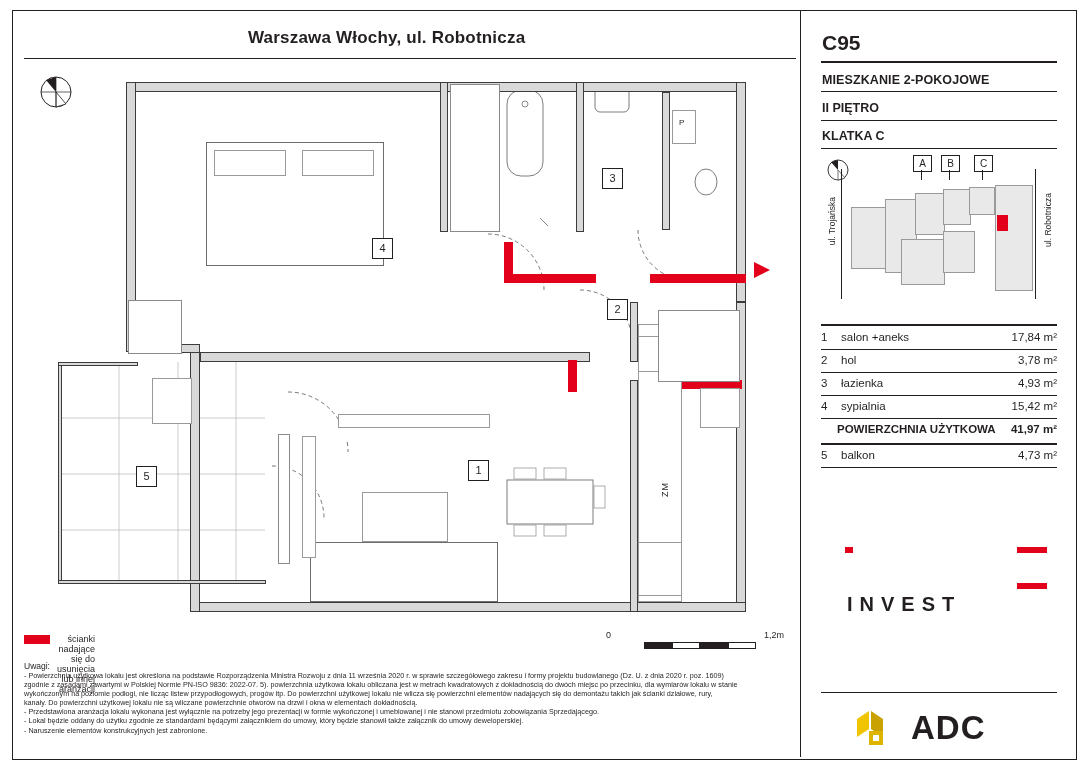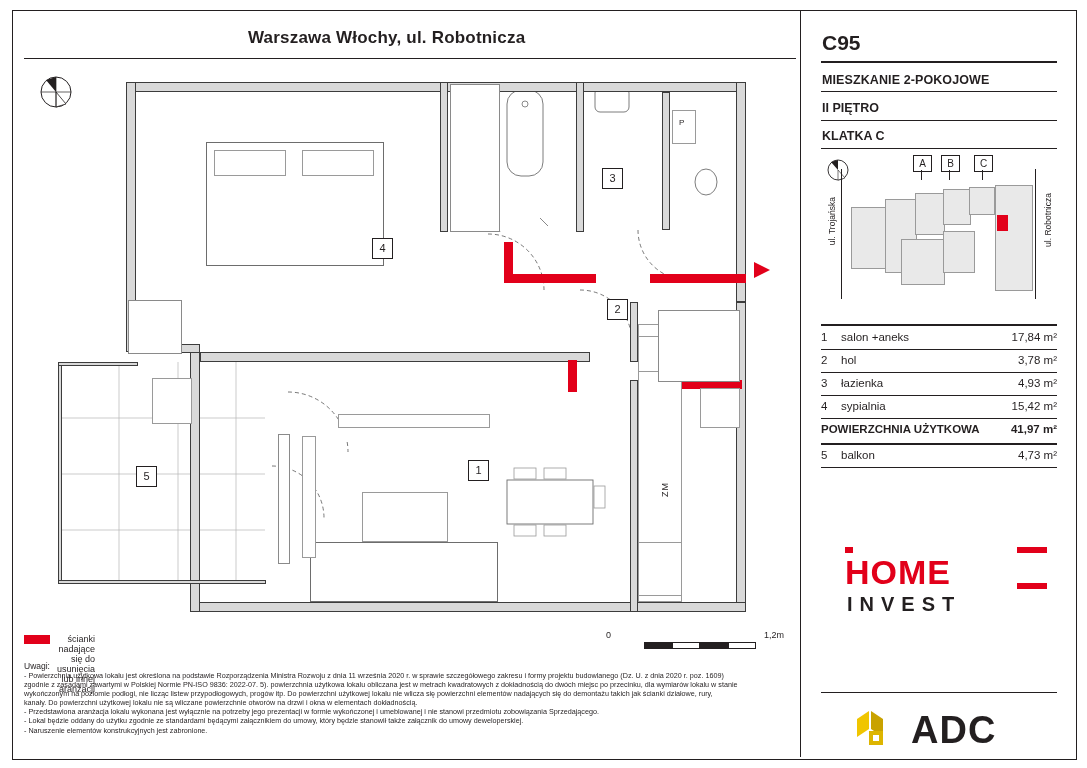--- a/index.html
+++ b/index.html
@@ -53,35 +53,35 @@
   .kp-blk{position:absolute;background:#e9e9e9;border:.8px solid #9a9a9a;}
   .kp-hi{position:absolute;background:#e2001a;}
 
   .r-line.l5{top:313px;height:1.6px;}
   
   .tbl{position:absolute;left:20px;top:318px;width:236px;font-size:11.5px;color:#231f20;}
   .tbl .row{position:relative;height:19px;}
   .tbl .num{position:absolute;left:0;top:2px;width:14px;}
   .tbl .nm{position:absolute;left:20px;top:2px;}
   .tbl .ar{position:absolute;right:0;top:2px;text-align:right;}
-  .tbl .row.total{font-weight:bold;height:21px;}
+  .tbl .row.total{font-weight:bold;height:21px;margin-left:16px;}
   .tbl .sep{height:1px;background:#231f20;margin:1px 0 2px 0;}
   .tbl .sep.thick{height:1.6px;}
 
   
   .logo-box{position:absolute;left:20px;top:520px;width:236px;height:110px;}
   .hi-word{position:absolute;left:24px;top:22px;font-size:34px;font-weight:bold;letter-spacing:1px;color:#e2001a;}
   .hi-sub{position:absolute;left:26px;top:62px;font-size:20px;font-weight:bold;letter-spacing:7px;color:#231f20;}
   .hi-bar{position:absolute;background:#231f20;}
   .contact{position:absolute;left:0;top:636px;width:276px;text-align:center;font-size:10.5px;line-height:15px;color:#231f20;}
 
   .r-line.l6{top:681px;}
   .adc{position:absolute;left:20px;top:692px;width:236px;height:58px;}
   .adc-mark{position:absolute;left:34px;top:4px;width:44px;height:46px;}
-  .adc-txt{position:absolute;left:90px;top:6px;font-size:38px;font-weight:bold;letter-spacing:1px;color:#231f20;}
+  .adc-txt{position:absolute;left:90px;top:6px;font-size:33px;font-weight:bold;letter-spacing:1px;color:#231f20;}
 
   
   .legend{position:absolute;left:24px;top:633px;font-size:9px;color:#231f20;}
   .legend .sw{position:absolute;left:0;top:2px;width:26px;height:9px;background:#e2001a;}
   .legend .lt{position:absolute;left:33px;top:1px;font-size:9px;text-align:right;}
   .notes-title{position:absolute;left:24px;top:661px;font-size:8.5px;color:#231f20;}
   .notes{position:absolute;left:24px;top:671px;width:760px;font-size:7.2px;line-height:9.1px;color:#231f20;}
 
   .scalebar{position:absolute;left:606px;top:630px;width:192px;height:26px;}
   .sb-txt{position:absolute;font-size:9px;color:#231f20;}
@@ -326,21 +326,20 @@
       <div class="sep thick"></div>
       <div class="row">
         <span class="num">5</span>
         <span class="nm">balkon</span>
         <span class="ar">4,73 m²</span>
       </div>
       <div class="sep"></div>
     </div>
 
     <div class="logo-box">
-      <div class="hi-word">HOME</div>
       <div class="hi-bar" style="left:24px;top:16px;width:8px;height:6px;background:#e2001a;"></div>
       <div class="hi-bar" style="left:196px;top:16px;width:30px;height:6px;background:#e2001a;"></div>
       <div class="hi-bar" style="left:196px;top:52px;width:30px;height:6px;background:#e2001a;"></div>
       <div class="hi-sub">INVEST</div>
     </div>
 
     <div class="r-line l6"></div>
 
     <div class="adc">
       <svg class="adc-mark" viewBox="0 0 44 46">

